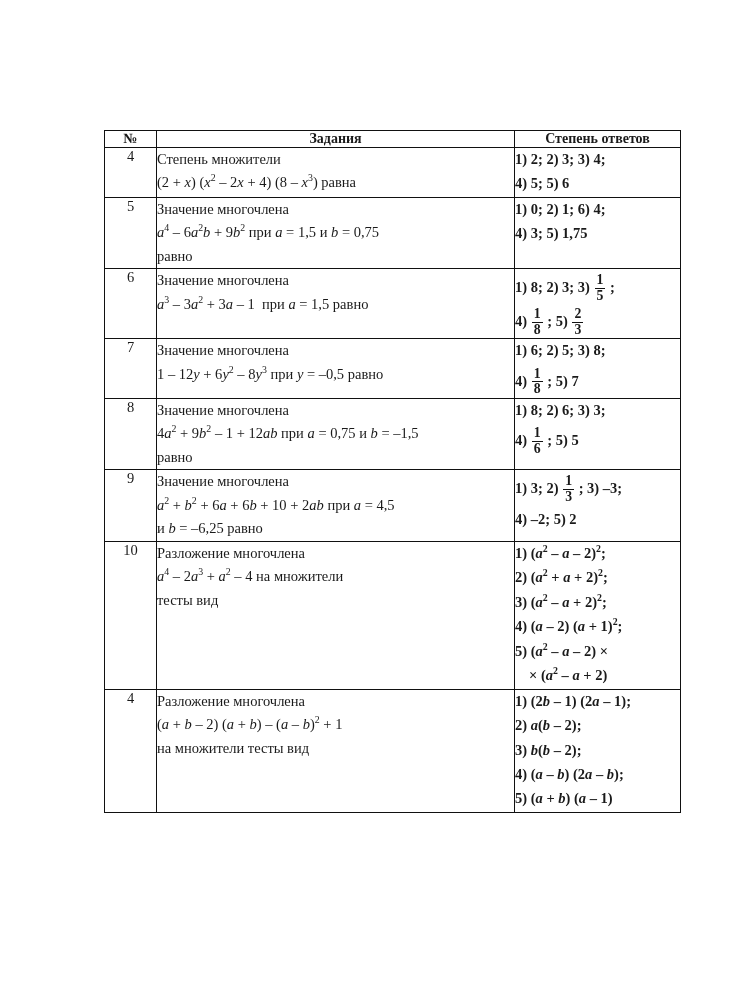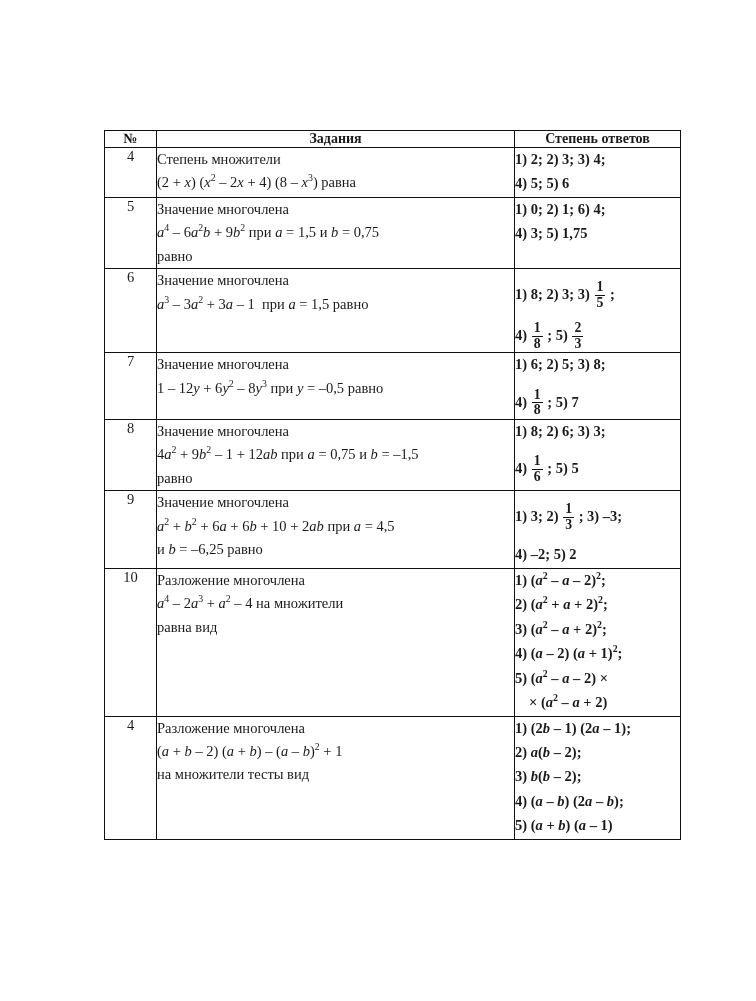--- a/index.html
+++ b/index.html
@@ -92,21 +92,21 @@
     display: inline-block;
     vertical-align: -0.52em;
     text-align: center;
     line-height: 1.05;
     margin: 0 1px;
     font-size: 0.95em;
   }
   .frac .n { display: block; padding: 0 2px; }
   .frac .d { display: block; border-top: 1px solid #111; padding: 0 2px; }
   .ansline { margin-bottom: 1px; font-weight: bold; }
-  .ansline.gap { margin-top: 11px; }
+  .ansline.gap { margin-top: 4px; }
   .indent { padding-left: 14px; }
 </style>
 </head>
 <body>
 
 <div class="page">
 
 
   <table class="tests">
     <colgroup>
@@ -196,21 +196,21 @@
           <div class="ansline gap">1) 3; 2) <span class="frac"><span class="n">1</span><span class="d">3</span></span> ; 3) –3;</div>
           <div class="ansline gap">4) –2; 5) 2</div>
         </td>
       </tr>
 
       <tr>
         <td class="num">10</td>
         <td class="task">
           <div class="line">Разложение многочлена</div>
           <div class="line"><i>a</i><sup>4</sup> – 2<i>a</i><sup>3</sup> + <i>a</i><sup>2</sup> – 4 на множители</div>
-          <div class="line">равна вид</div>
+          <div class="line">тесты вид</div>
         </td>
         <td class="ans">
           <div class="ansline">1) (<i>a</i><sup>2</sup> – <i>a</i> – 2)<sup>2</sup>;</div>
           <div class="ansline">2) (<i>a</i><sup>2</sup> + <i>a</i> + 2)<sup>2</sup>;</div>
           <div class="ansline">3) (<i>a</i><sup>2</sup> – <i>a</i> + 2)<sup>2</sup>;</div>
           <div class="ansline">4) (<i>a</i> – 2) (<i>a</i> + 1)<sup>2</sup>;</div>
           <div class="ansline">5) (<i>a</i><sup>2</sup> – <i>a</i> – 2) ×</div>
           <div class="ansline indent">× (<i>a</i><sup>2</sup> – <i>a</i> + 2)</div>
         </td>
       </tr>

